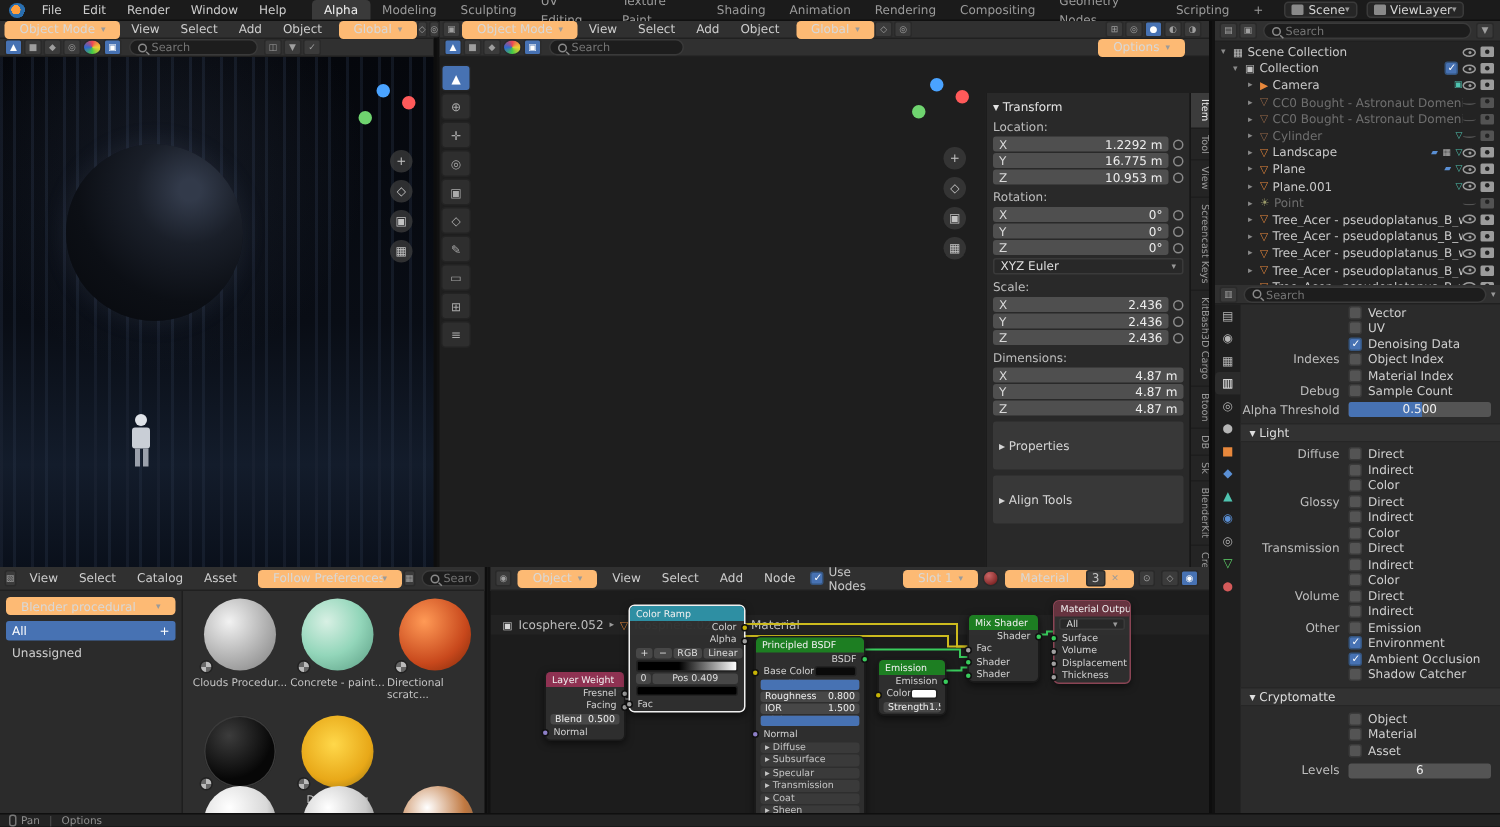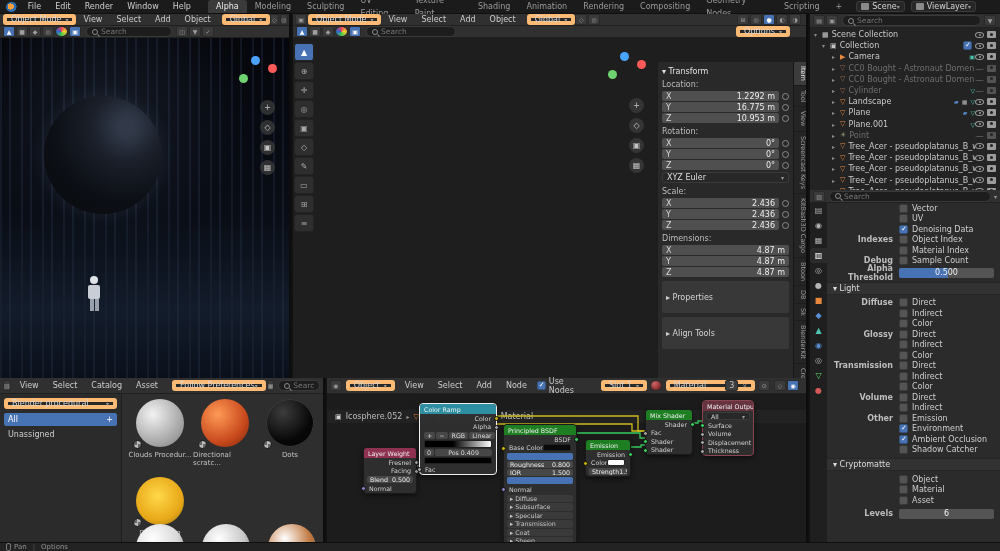--- a/index.html
+++ b/index.html
@@ -15,21 +15,21 @@
   .ws-tab { padding:0 8px; color:#9b9b9b; line-height:13px; border-radius:3px 3px 0 0; }
   .ws-tab.active { background:#3a3a3a; color:#f0f0f0; }
   #blender-logo { width:11px; height:10px; margin:0 4px 0 6px;
     background:radial-gradient(circle at 42% 45%, #ff9e3d 0 36%, #2a6fb0 37% 70%, transparent 71%); border-radius:50%; }
   .tb-id { display:flex; align-items:center; background:#262626; border:1px solid #3a3a3a;
     border-radius:3px; height:11px; padding:0 4px; margin-left:6px; color:#d5d5d5; }
   .tb-id .ico { width:8px; height:7px; background:#8a8a8a; border-radius:1px; margin-right:3px; }
 
   
   .ed-header { background:#303030; border-bottom:1px solid #202020; display:flex; align-items:center; }
-  .dd { background:#282828; border:4px solid #fdba74; border-radius:3px; height:11px;
+  .dd { background:#282828; border:6px solid #fdba74; border-radius:3px; height:11px;
     display:flex; align-items:center; padding:0 4px; color:#d8d8d8; white-space:nowrap; }
   .dd .car { margin-left:4px; font-size:6px; color:#9a9a9a; }
   .btnbox { background:#3d3d3d; border:1px solid #2a2a2a; border-radius:2px; height:11px;
     display:flex; align-items:center; justify-content:center; color:#c5c5c5; padding:0 3px; }
   .search { background:#1d1d1d; border:1px solid #3a3a3a; border-radius:6px; height:11px;
     color:#888; display:flex; align-items:center; padding:0 5px; }
   .search input { background:transparent; border:0; outline:0; color:#bbb; font-size:7.5px; width:100%;
     font-family:"DejaVu Sans",sans-serif; }
   .mag { width:6px; height:6px; border:1px solid #8a8a8a; border-radius:50%; position:relative; margin-right:3px; flex:0 0 auto;}
   .mag::after { content:""; position:absolute; width:3px; height:1px; background:#8a8a8a;
@@ -124,21 +124,21 @@
   .ol-extra { font-size:6px; margin-left:3px; flex:0 0 auto; }
 
   
   #props { position:absolute; left:810px; top:190px; width:190px; height:352px; background:#2b2b2b; }
   #props .ed-header { height:13px; padding:0 3px; }
   #prop-tabs { position:absolute; left:0; top:13px; width:17px; bottom:0; background:#1f1f1f; }
   .ptab { height:15px; display:flex; align-items:center; justify-content:center; font-size:8px; }
   .ptab.active { background:#2b2b2b; border-radius:3px 0 0 3px; }
   #prop-body { position:absolute; left:17px; top:13px; right:0; bottom:0; overflow:hidden; }
   .pr-row { display:flex; align-items:center; height:10.5px; }
-  .pr-gl { width:72px; text-align:right; padding-right:6px; color:#bdbdbd; flex:0 0 auto;font-weight:bold; }
+  .pr-gl { width:72px; text-align:right; padding-right:6px; color:#bdbdbd; flex:0 0 auto; }
   .pr-cl { display:flex; align-items:center; gap:4px; color:#cfcfcf; }
   .sec-h { display:flex; align-items:center; height:13px; background:#323232; border-top:1px solid #262626;
     border-bottom:1px solid #262626; color:#dedede; padding-left:6px; margin:3px 0; }
   .slider { position:relative; flex:1; height:10px; background:#545454; border-radius:2px; margin-right:6px;
     color:#f0f0f0; overflow:hidden; }
   .slider .fill { position:absolute; left:0; top:0; bottom:0; background:#4772b3; }
   .slider .txt { position:relative; text-align:center; line-height:10px; }
   .car { font-size:6px; color:#9a9a9a; }
 
   
@@ -880,20 +880,26 @@
       </div>
   </div>
   <div id="asset-grid">
       <div class="asset-tile">
         <div class="asset-ball b-clouds">
           <div class="asset-badge"></div>
         </div>
         <div class="asset-label">Clouds Procedur...</div>
       </div>
       <div class="asset-tile">
+        <div class="asset-ball b-concrete">
+          <div class="asset-badge"></div>
+        </div>
+        <div class="asset-label">Concrete - paint...</div>
+      </div>
+      <div class="asset-tile">
         <div class="asset-ball b-scratch">
           <div class="asset-badge"></div>
         </div>
         <div class="asset-label">Directional scratc...</div>
       </div>
       <div class="asset-tile">
         <div class="asset-ball b-dots">
           <div class="asset-badge"></div>
         </div>
         <div class="asset-label">Dots</div>

